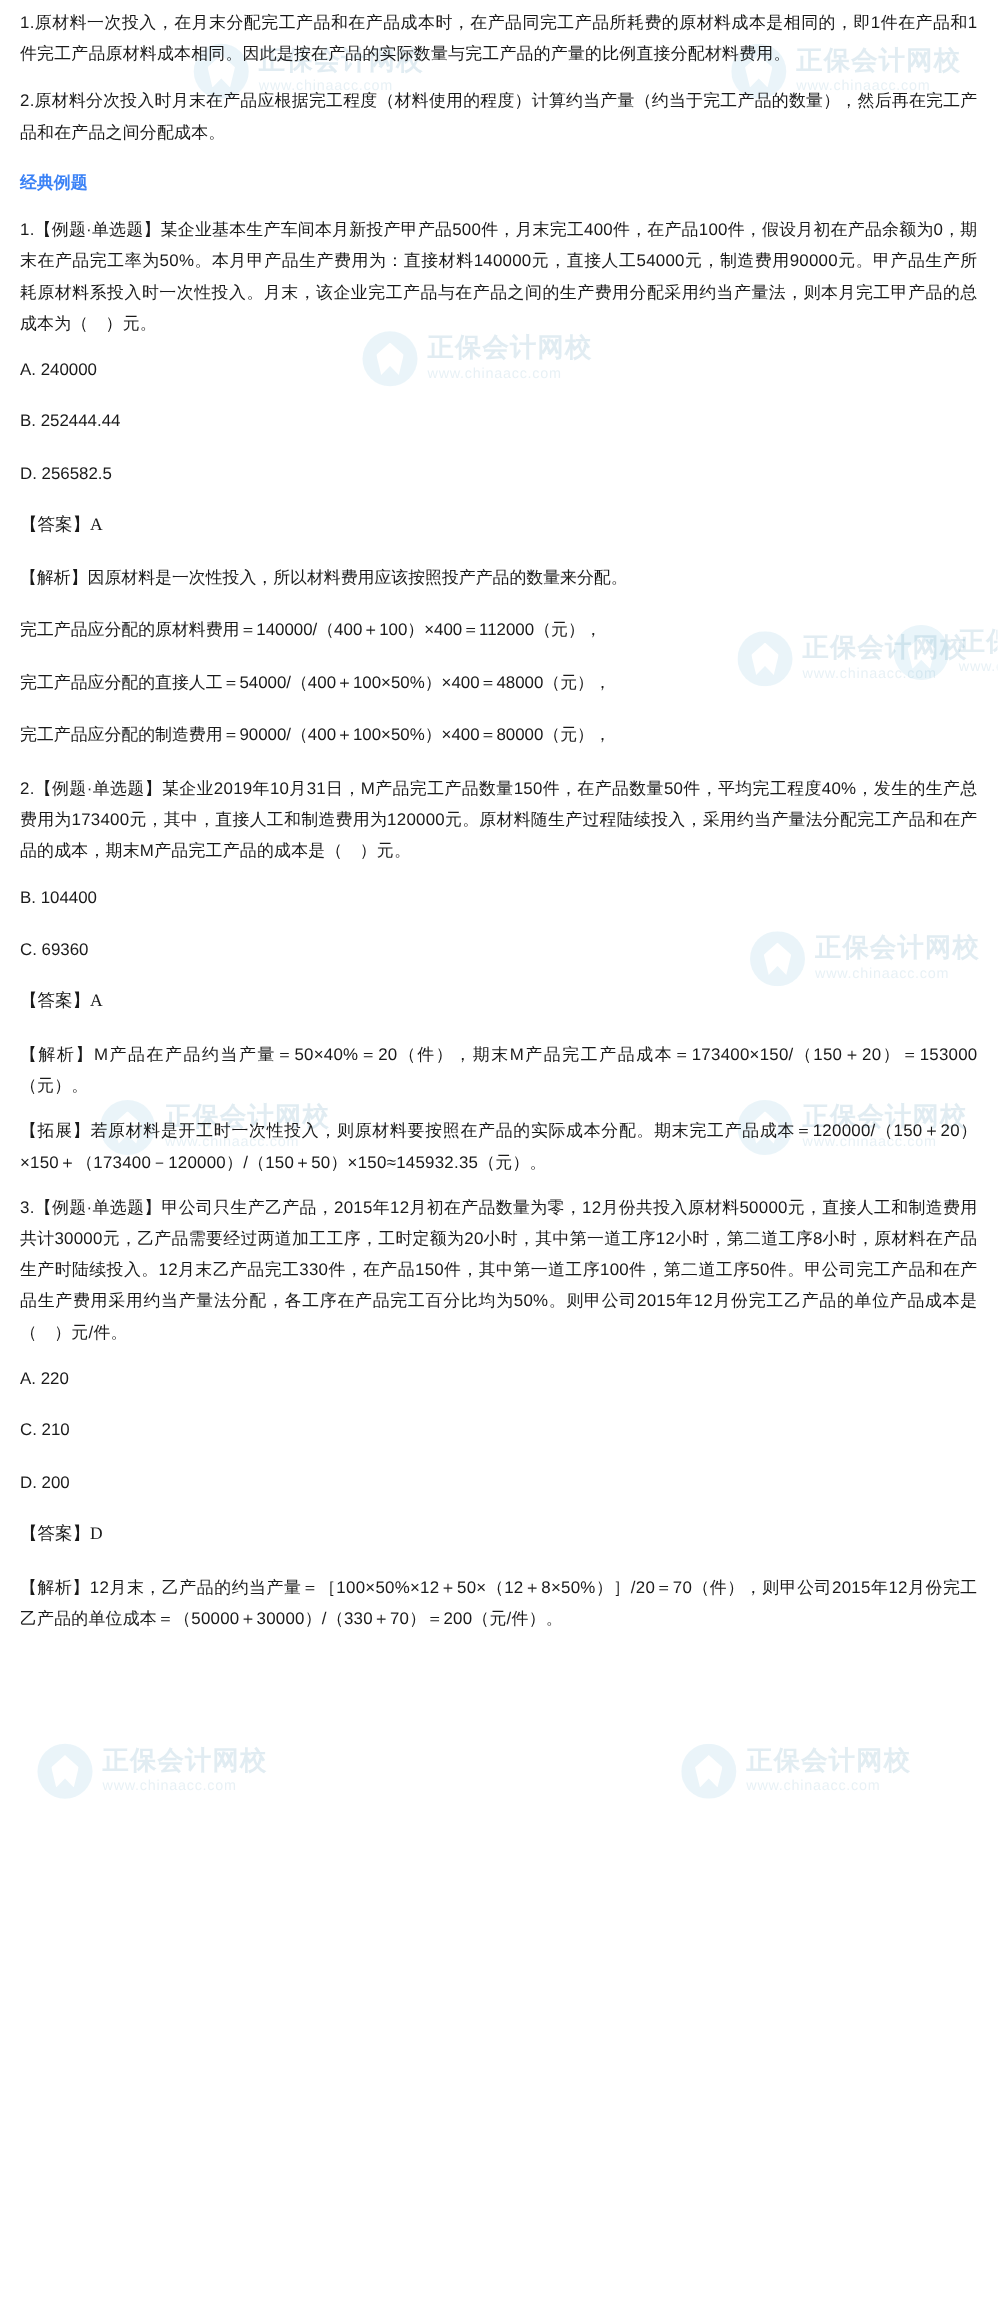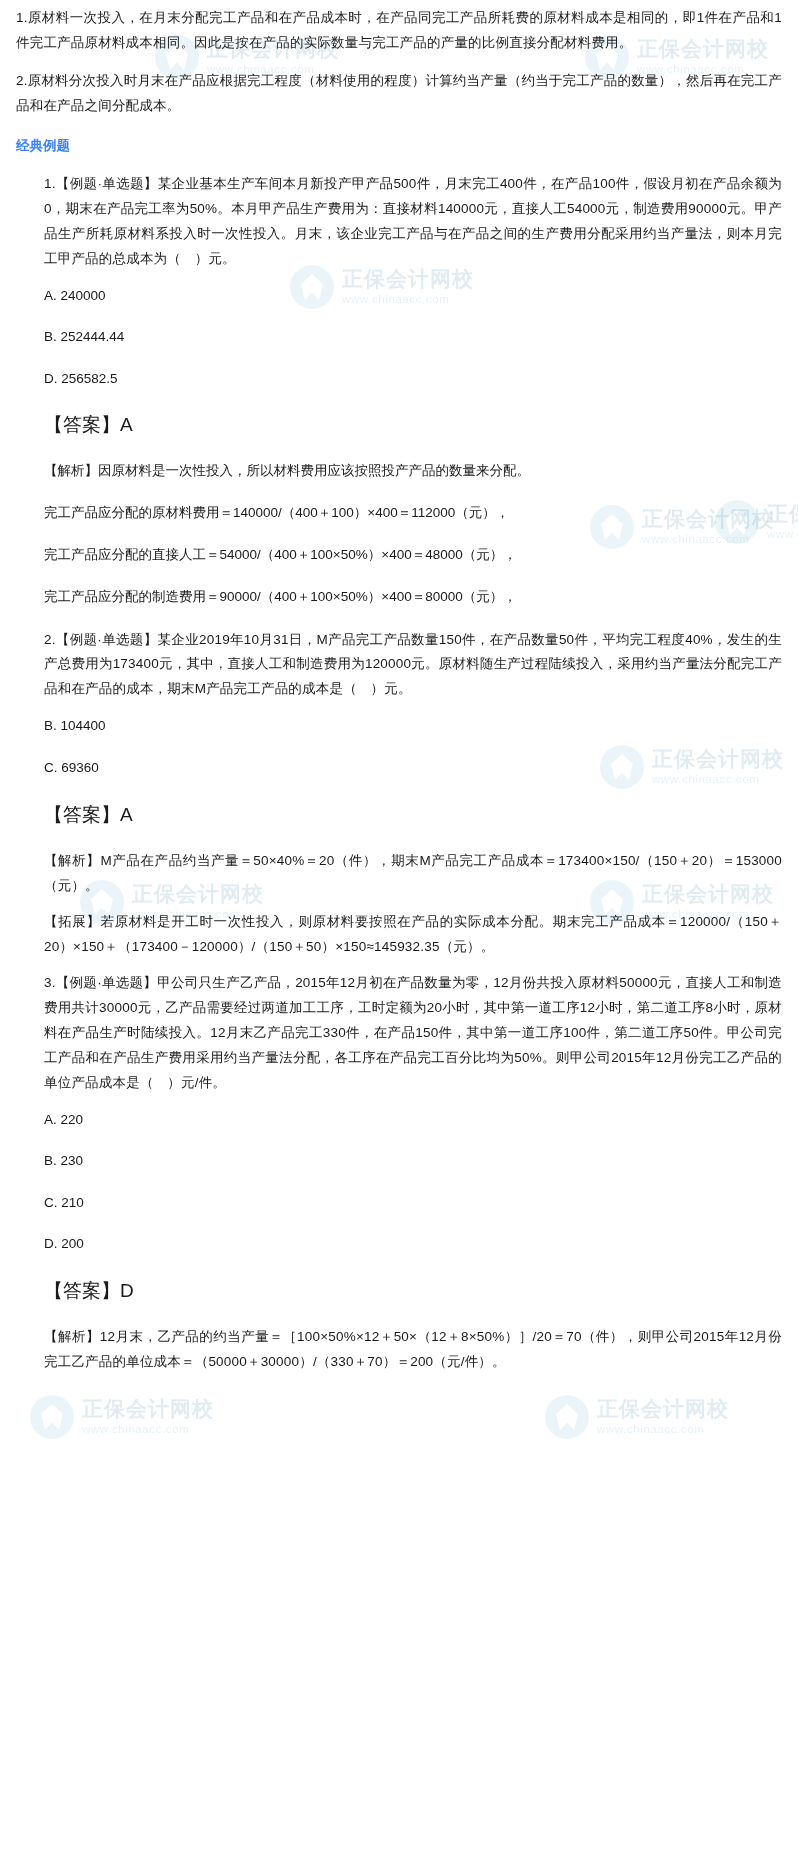--- a/index.html
+++ b/index.html
@@ -47,31 +47,31 @@
     color: #3b82f6;
   }
   .opt {
     margin: 0 0 20px 0;
     font-size: 13.5px;
     line-height: 1.6;
     color: #1a1a1a;
   }
   .ansline {
     margin: 0 0 18px 0;
-    font-size: 19px;
+    font-size: 14px;
     line-height: 1.7;
+    font-family: Liberation Serif, serif;
   }
   .calc {
     margin: 0 0 19px 0;
     font-size: 13.5px;
     line-height: 1.7;
   }
   .qblock {
     margin-bottom: 0;
-    margin-left: 28px;
   }
   
   .wm-layer {
     position: absolute;
     inset: 0;
     z-index: 1;
     pointer-events: none;
   }
   .wm {
     position: absolute;
@@ -231,21 +231,20 @@
       <p class="opt">B. 104400</p>
       <p class="opt">C. 69360</p>
       <p class="ansline">【答案】A</p>
       <p class="para tight">【解析】M产品在产品约当产量＝50×40%＝20（件），期末M产品完工产品成本＝173400×150/（150＋20）＝153000（元）。</p>
       <p class="para tight">【拓展】若原材料是开工时一次性投入，则原材料要按照在产品的实际成本分配。期末完工产品成本＝120000/（150＋20）×150＋（173400－120000）/（150＋50）×150≈145932.35（元）。</p>
     </div>
 
     <div class="qblock">
       <p class="para">3.【例题·单选题】甲公司只生产乙产品，2015年12月初在产品数量为零，12月份共投入原材料50000元，直接人工和制造费用共计30000元，乙产品需要经过两道加工工序，工时定额为20小时，其中第一道工序12小时，第二道工序8小时，原材料在产品生产时陆续投入。12月末乙产品完工330件，在产品150件，其中第一道工序100件，第二道工序50件。甲公司完工产品和在产品生产费用采用约当产量法分配，各工序在产品完工百分比均为50%。则甲公司2015年12月份完工乙产品的单位产品成本是（　）元/件。</p>
       <p class="opt">A. 220</p>
-      <p class="opt">B. 230</p>
       <p class="opt">C. 210</p>
       <p class="opt">D. 200</p>
       <p class="ansline">【答案】D</p>
       <p class="para tight">【解析】12月末，乙产品的约当产量＝［100×50%×12＋50×（12＋8×50%）］/20＝70（件），则甲公司2015年12月份完工乙产品的单位成本＝（50000＋30000）/（330＋70）＝200（元/件）。</p>
     </div>
 
   </div>
 </div>
 
 </body></html>

